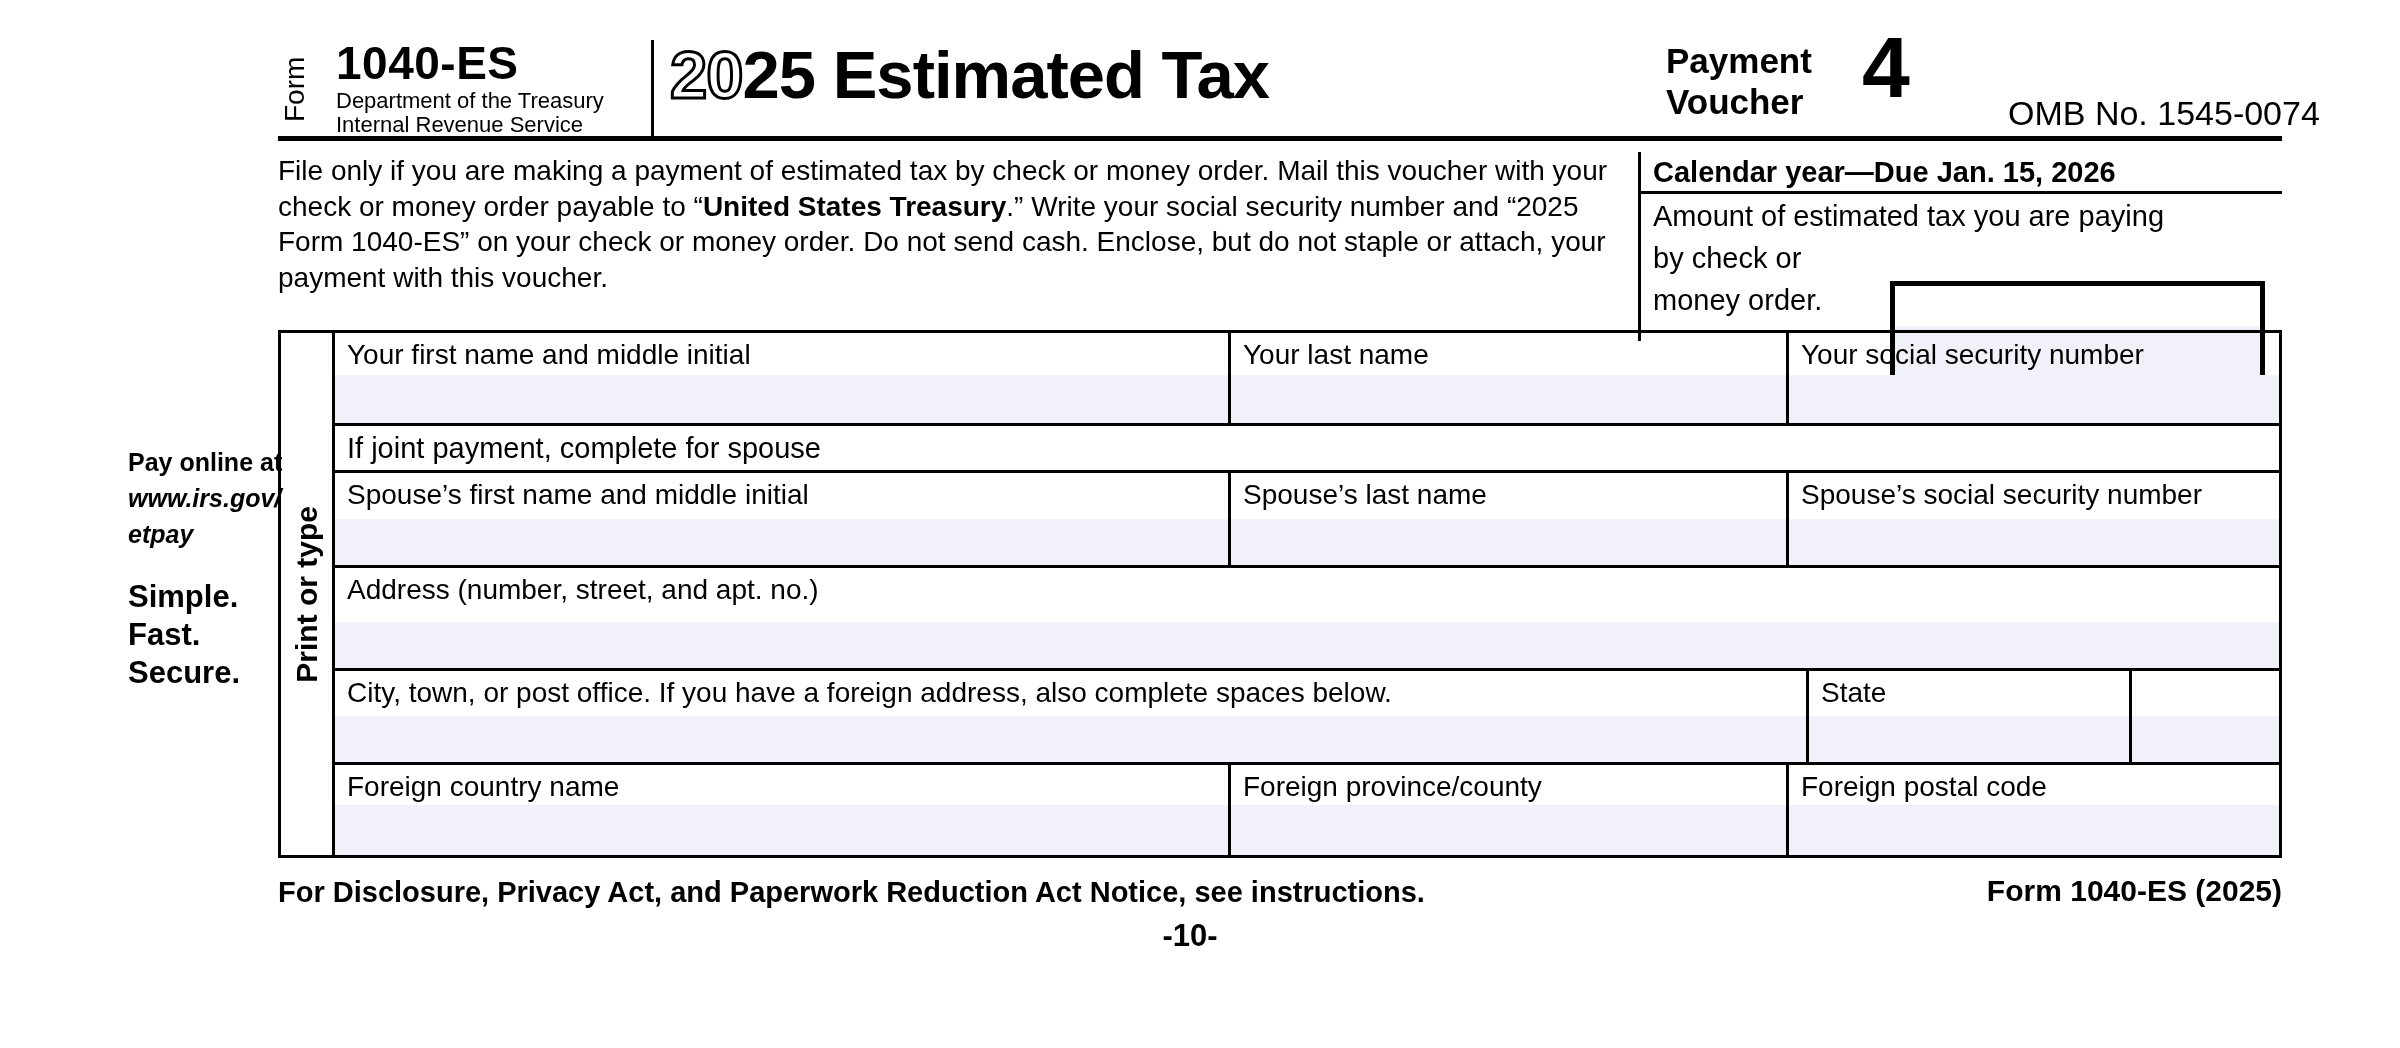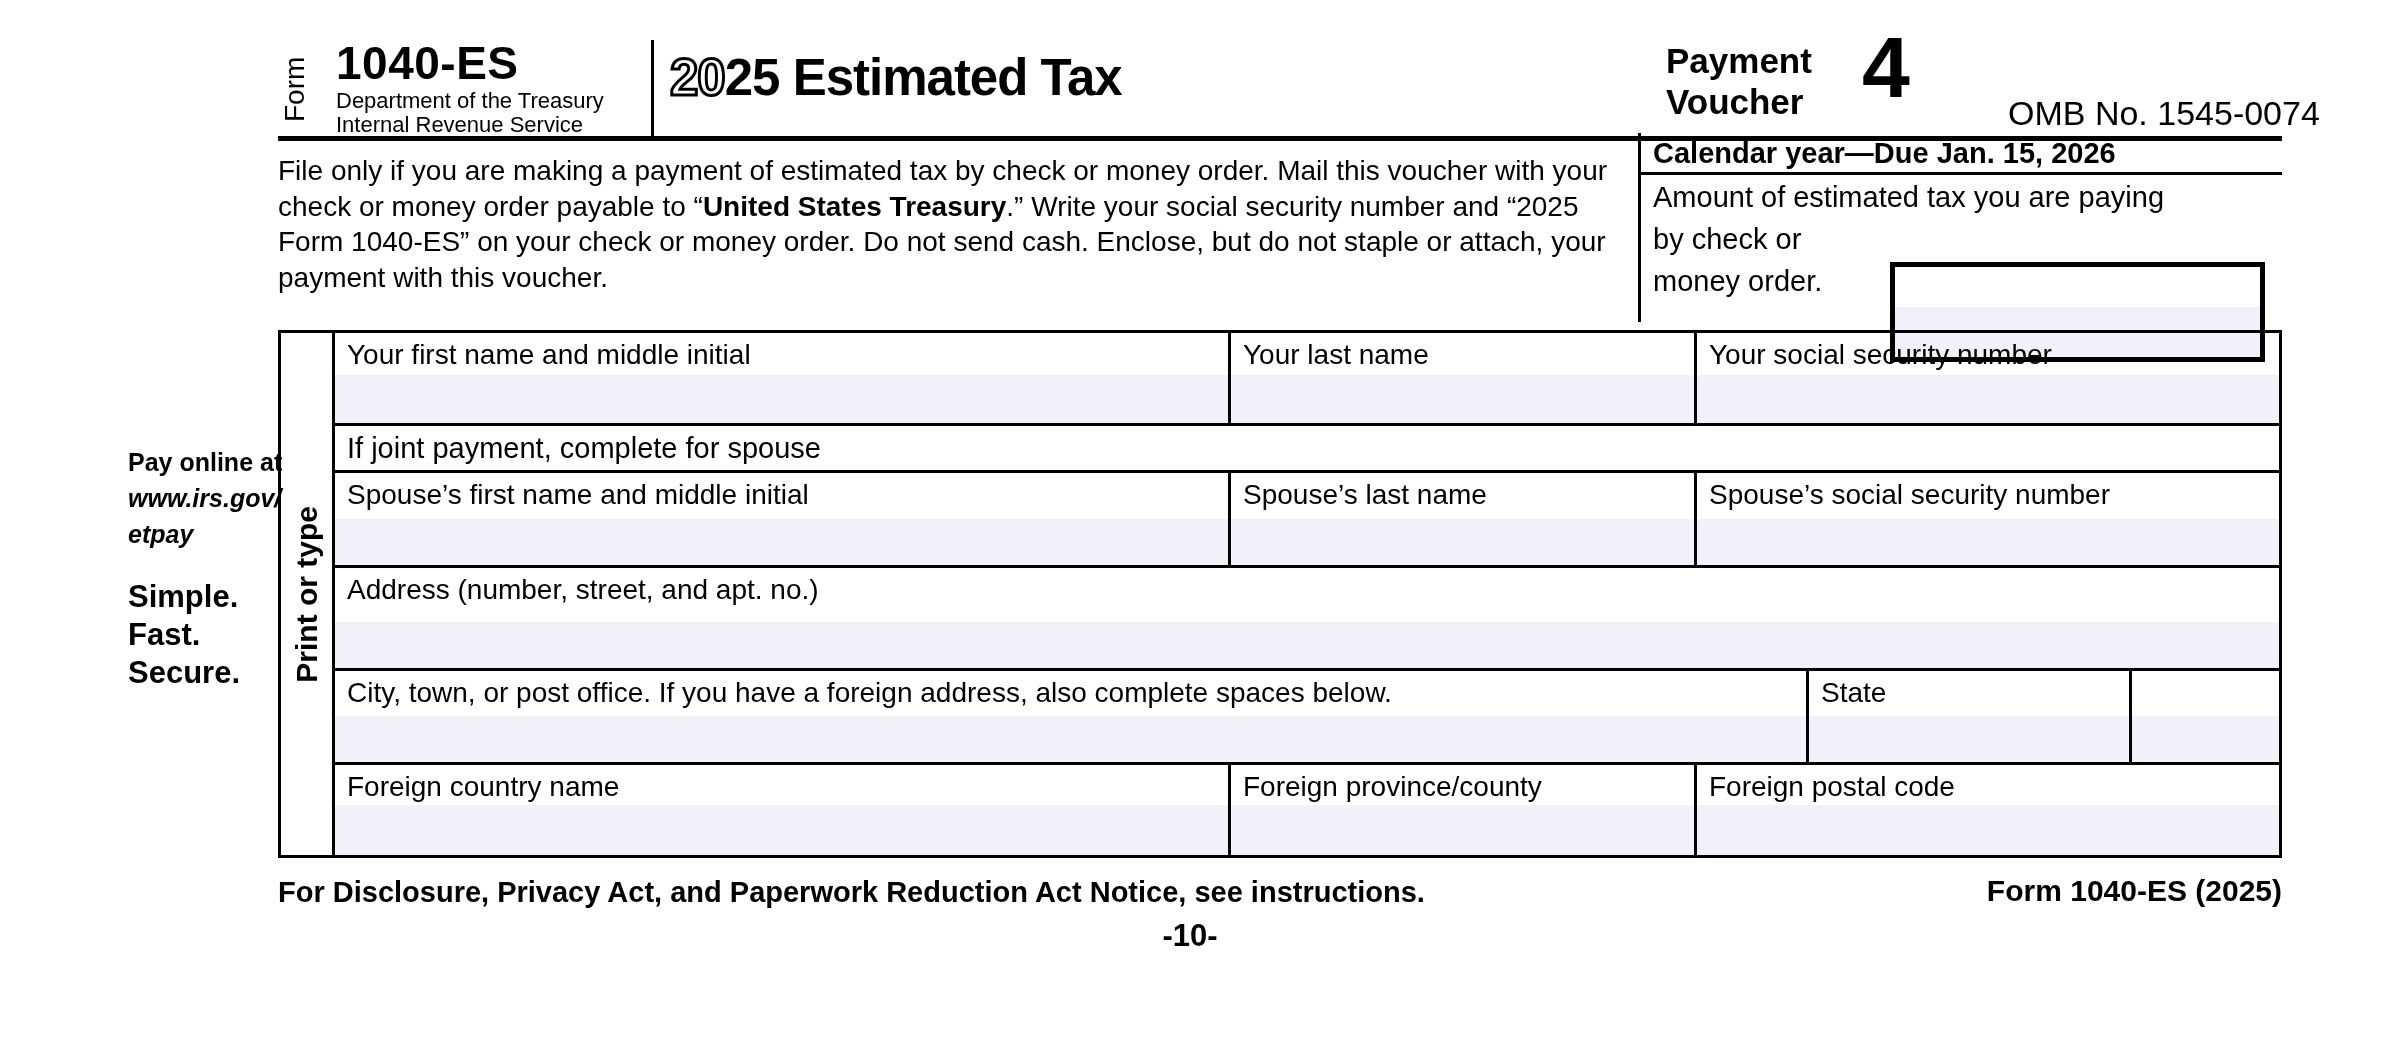--- a/index.html
+++ b/index.html
@@ -17,36 +17,36 @@
   
   .form-vlabel {
     left: 279px; top: 46px; height: 86px; width: 32px;
     writing-mode: vertical-rl; transform: rotate(180deg);
     font-size: 28px; display: flex; align-items: center; justify-content: center;
   }
   .form-number { left: 336px; top: 36px; font-size: 46px; font-weight: bold; letter-spacing: 0.5px; }
   .dept-line1 { left: 336px; top: 88px; font-size: 22px; }
   .dept-line2 { left: 336px; top: 112px; font-size: 22px; }
   .header-divider { left: 651px; top: 40px; width: 3px; height: 96px; background: #000; }
-  .main-title { left: 670px; top: 48px; font-size: 51px; font-weight: bold; letter-spacing: -1px; white-space: nowrap; }
+  .main-title { left: 670px; top: 36px; font-size: 67px; font-weight: bold; letter-spacing: -1px; white-space: nowrap; }
   .year-outline { color: #fff; -webkit-text-stroke: 3px #000; text-stroke: 3px #000; }
   .payment-voucher { left: 1666px; top: 40px; font-size: 35px; font-weight: bold; line-height: 41px; }
   .voucher-number { left: 1862px; top: 18px; font-size: 86px; font-weight: bold; }
   .omb { left: 2008px; top: 94px; font-size: 34px; }
   .header-rule { left: 278px; top: 136px; width: 2004px; height: 5px; background: #000; }
 
   
   .instructions {
     left: 278px; top: 153px; width: 1352px;
     font-size: 28px; line-height: 35.5px;
   }
 
   
   .right-panel {
-    left: 1638px; top: 133px; width: 644px; height: 189px;
+    left: 1638px; top: 152px; width: 644px; height: 189px;
     border-left: 3px solid #000;
   }
   .due-row {
     height: 42px; border-bottom: 3px solid #000;
     font-size: 29px; font-weight: bold; line-height: 40px; padding-left: 12px;
     white-space: nowrap;
   }
   .amount-area { position: relative; height: 144px; }
   .amt-l1 { position: absolute; left: 12px; top: 6px; font-size: 29px; white-space: nowrap; }
   .amt-l2 { position: absolute; left: 12px; top: 48px; font-size: 29px; }
@@ -82,21 +82,21 @@
   .trow { display: flex; border-bottom: 3px solid #000; }
   .trow:last-child { border-bottom: none; flex: 1; }
   .r1 { height: 93px; }
   .rjoint { height: 47px; align-items: center; font-size: 29px; padding-left: 12px; }
   .rspouse { height: 95px; }
   .raddr { height: 103px; }
   .rcity { height: 94px; }
   .cell { position: relative; border-right: 3px solid #000; }
   .cell:last-child { border-right: none; }
   .c-a { width: 896px; flex: none; }
-  .c-b { width: 466px; flex: none; }
+  .c-b { width: 558px; flex: none; }
   .c-c { flex: 1; }
   .c-city { width: 1474px; flex: none; }
   .c-state { width: 323px; flex: none; }
   .c-zip { flex: 1; }
   .c-full { flex: 1; }
   .cell-label { font-size: 28px; padding: 6px 0 0 12px; white-space: nowrap; overflow: hidden; }
   .field-input {
     position: absolute; left: 0; right: 0; bottom: 0; width: 100%;
     border: none; outline: none; background: #f1f1fa;
     font-size: 28px; padding: 0 12px; font-family: "Liberation Sans", sans-serif;

